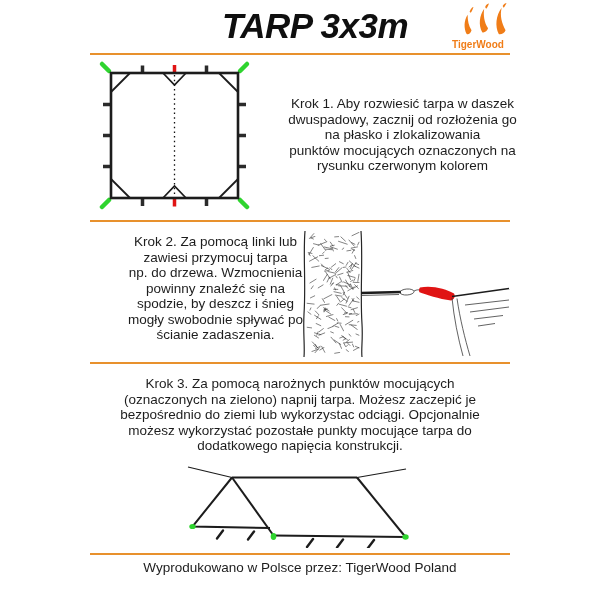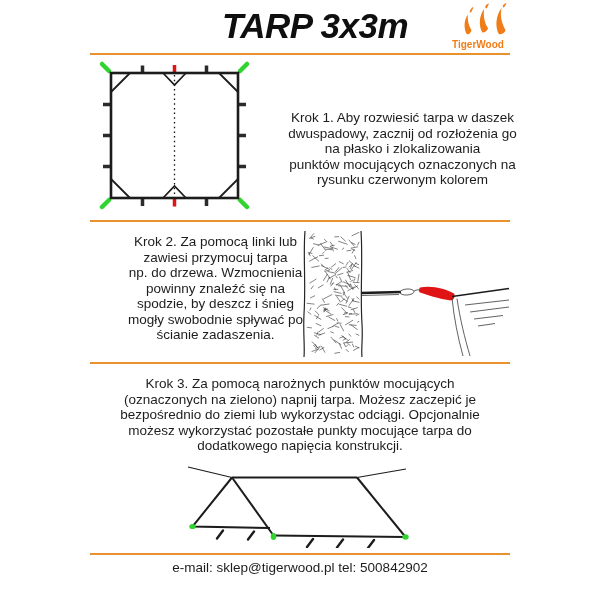--- a/index.html
+++ b/index.html
@@ -88,21 +88,21 @@
     <line x1="13" y1="34" x2="32" y2="15"></line>
     <line x1="121" y1="15" x2="140" y2="34"></line>
     <line x1="13" y1="121" x2="32" y2="140"></line>
     <line x1="121" y1="140" x2="140" y2="121"></line>
     <path d="M65,15 L76.5,27 L88,15"></path>
     <path d="M65,140 L76.5,128 L88,140"></path>
   </g>
   <line class="dots" x1="76.5" y1="17" x2="76.5" y2="138"></line>
 </svg>
 
-<div class="abs step" style="left:255px;top:110px;width:295px">Krok 1. Aby rozwiesić tarpa w daszek
+<div class="abs step" style="left:255px;top:96px;width:295px">Krok 1. Aby rozwiesić tarpa w daszek
 dwuspadowy, zacznij od rozłożenia go
 na płasko i zlokalizowania
 punktów mocujących oznaczonych na
 rysunku czerwonym kolorem</div>
 
 <div class="abs divider" style="top:220px"></div>
 
 <div class="abs step" style="left:108px;top:234px;width:215px">Krok 2. Za pomocą linki lub
 zawiesi przymocuj tarpa
 np. do drzewa. Wzmocnienia
@@ -341,14 +341,14 @@
   <g>
     <ellipse class="greendot" cx="17.5" cy="68.5" rx="3.2" ry="2.6"></ellipse>
     <ellipse class="greendot" cx="98.5" cy="78.5" rx="2.8" ry="3.4"></ellipse>
     <ellipse class="greendot" cx="230.5" cy="79" rx="3.2" ry="2.8"></ellipse>
   </g>
 </svg>
 
 <div class="abs divider" style="top:553px"></div>
 
 <div class="abs footer" style="top:560px">
-  <div>e-mail: sklep@tigerwood.pl tel: 500842902</div>
+  <div>Wyprodukowano w Polsce przez: TigerWood Poland</div>
 </div>
 
 </body></html>

